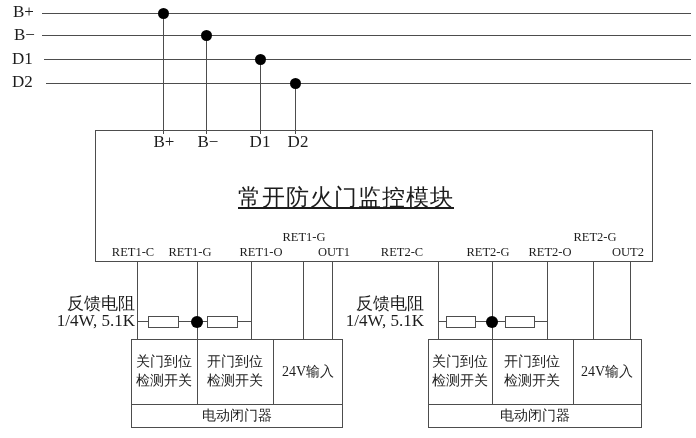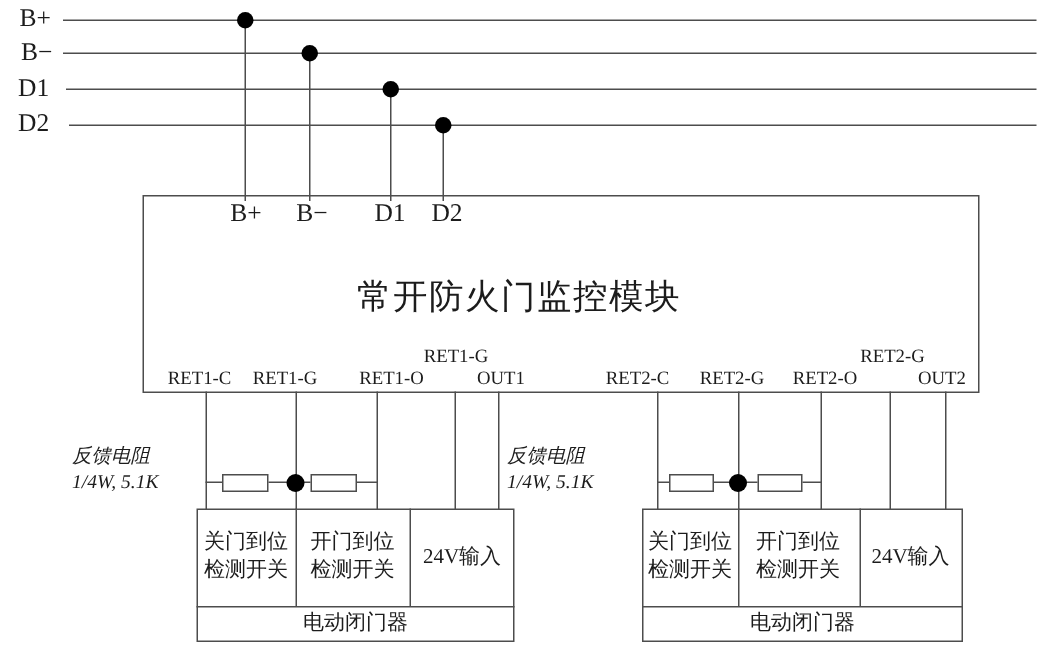--- a/index.html
+++ b/index.html
@@ -14,21 +14,21 @@
   .vline{position:absolute;width:1px;background:var(--line,#4d4d4d);}
   .dot{position:absolute;border-radius:50%;background:var(--dot,#000);}
   .box{position:absolute;border:1px solid var(--line,#4d4d4d);box-sizing:border-box;background:transparent;}
   .rbox{position:absolute;border:1px solid var(--line,#4d4d4d);box-sizing:border-box;background:#fff;}
   .lbl{position:absolute;white-space:nowrap;color:var(--text,#1c1c1c);line-height:1.1;}
   .ctr{transform:translateX(-50%);}
   .buslbl{font-size:17px;}
   .toplbl{font-size:17px;}
   .termlbl{font-size:12.5px;}
   .title{font-size:23px;letter-spacing:1px;}
-  .note{font-size:13px;line-height:17px;text-align:left;font-style:italic;}
+  .note{font-size:17px;line-height:17px;text-align:right;}
   .cell{font-size:14px;line-height:19px;text-align:center;}
 </style>
 </head>
 <body style="--line: #4d4d4d; --text: #1c1c1c; --dot: #000000; --background: #ffffff;">
 
 <div class="stage">
 
   <div class="lbl buslbl" style="left:13px;top:3px;">B+</div>
   <div class="lbl buslbl" style="left:14px;top:26px;">B−</div>
   <div class="lbl buslbl" style="left:12px;top:50px;">D1</div>
@@ -49,29 +49,29 @@
   <div class="dot" style="left:255px;top:54px;width:11px;height:11px;"></div>
   <div class="dot" style="left:290px;top:78px;width:11px;height:11px;"></div>
 
   <div class="box" style="left:95px;top:130px;width:558px;height:132px;"></div>
 
   <div class="lbl toplbl ctr" style="left:164px;top:133px;">B+</div>
   <div class="lbl toplbl ctr" style="left:208px;top:133px;">B−</div>
   <div class="lbl toplbl ctr" style="left:260px;top:133px;">D1</div>
   <div class="lbl toplbl ctr" style="left:298px;top:133px;">D2</div>
 
-  <div class="lbl title ctr" style="left:346px;top:185px;">常开防火门监控模块</div>
+  <div class="lbl title ctr" style="left:346px;top:185px;text-decoration:underline;">常开防火门监控模块</div>
 
   <div class="lbl termlbl ctr" style="left:133px;top:246px;">RET1-C</div>
   <div class="lbl termlbl ctr" style="left:190px;top:246px;">RET1-G</div>
   <div class="lbl termlbl ctr" style="left:253px;top:246px;padding-left:16px;">RET1-O</div>
   <div class="lbl termlbl ctr" style="left:304px;top:231px;">RET1-G</div>
   <div class="lbl termlbl ctr" style="left:334px;top:246px;">OUT1</div>
 
-  <div class="lbl termlbl ctr" style="left:425px;top:246px;">RET2-C</div>
+  <div class="lbl termlbl ctr" style="left:402px;top:246px;">RET2-C</div>
   <div class="lbl termlbl ctr" style="left:488px;top:246px;">RET2-G</div>
   <div class="lbl termlbl ctr" style="left:550px;top:246px;">RET2-O</div>
   <div class="lbl termlbl ctr" style="left:595px;top:231px;">RET2-G</div>
   <div class="lbl termlbl ctr" style="left:628px;top:246px;">OUT2</div>
 
   <div class="vline" style="left:137px;top:261px;height:79px;"></div>
   <div class="vline" style="left:197px;top:261px;height:79px;"></div>
   <div class="vline" style="left:251px;top:261px;height:79px;"></div>
   <div class="vline" style="left:303px;top:261px;height:79px;"></div>
   <div class="vline" style="left:332px;top:261px;height:79px;"></div>

